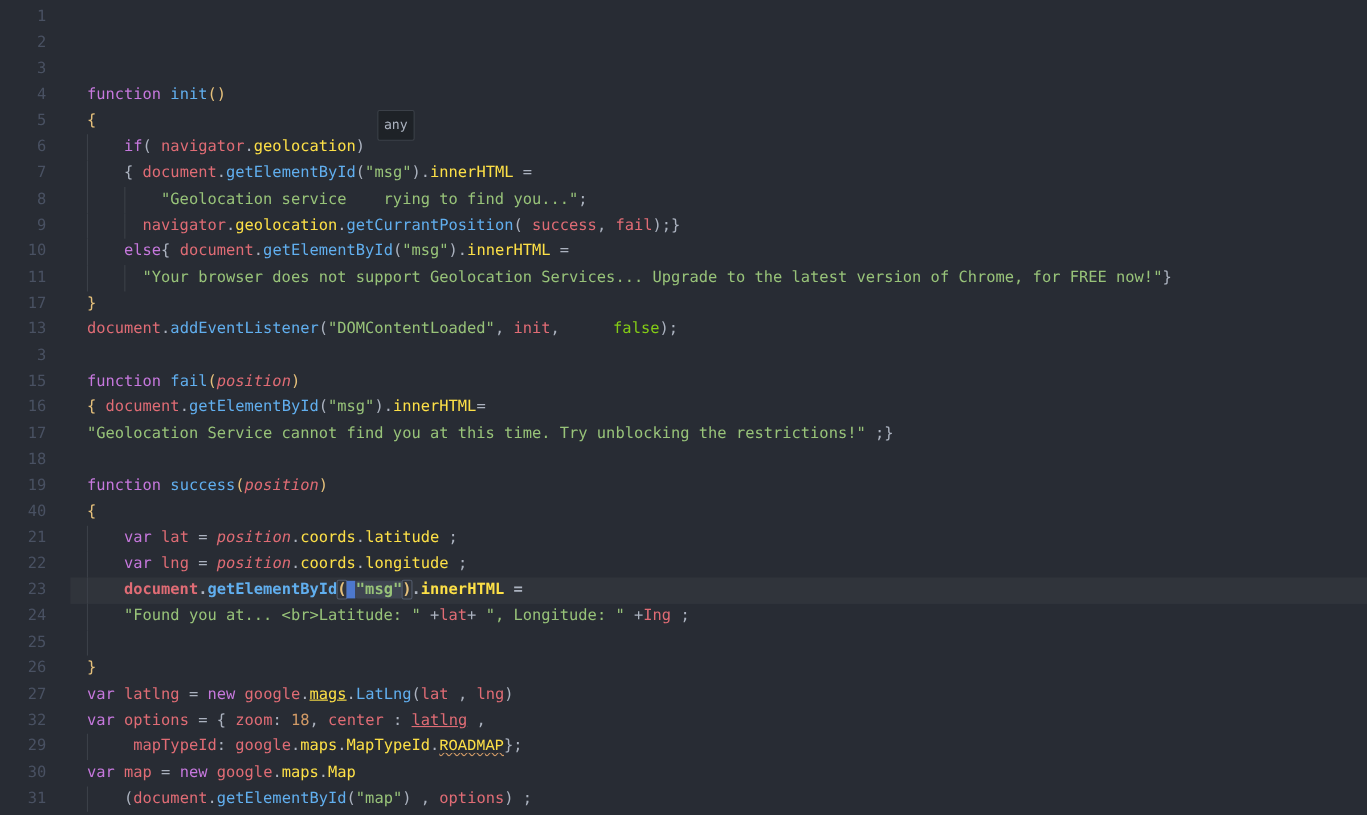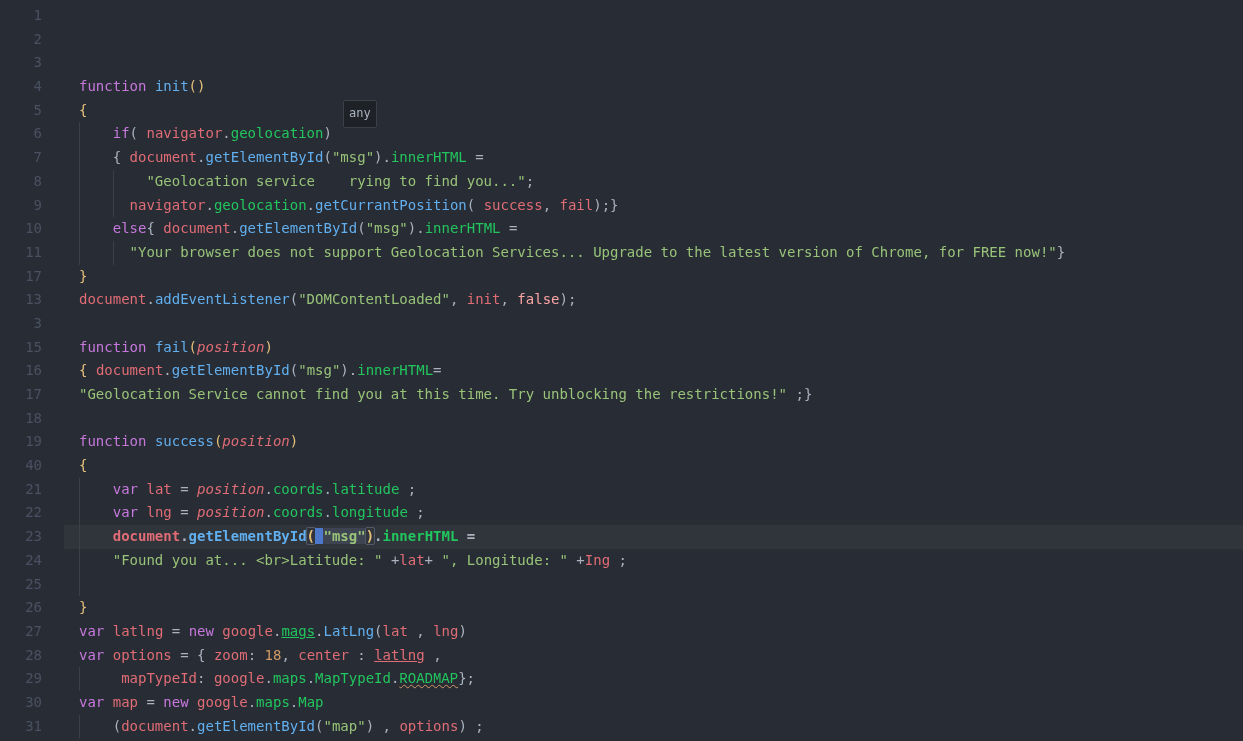--- a/index.html
+++ b/index.html
@@ -45,24 +45,24 @@
     position: absolute;
     width: 1px;
     background: #3b4048;
     top: 0;
     bottom: 0;
   }
   
   .kw { color: #c678dd; text-align: right; }      
   .fn { color: #61afef; }      
   .id { color: #e06c75; }      
-  .prop { color: #22c55e; }    
+  .prop { color: #fde047; }    
   .str { color: #98c379; }     
   .num { color: #d19a66; }     
-  .bool { color: #fca5a5; }    
+  .bool { color: #84cc16; margin-left: 40px; }    
   .param { color: #e06c75; font-style: italic; }
   .pit { color: #e06c75; font-style: italic; }
   .pun { color: #abb2bf; }
   .gold { color: #e5c07b; }
   .def { color: #abb2bf; }
   .hint {
     position: absolute;
     background: #1e2227;
     color: #abb2bf;
     font-size: 12px;
@@ -124,21 +124,21 @@
       <div class="ln">18</div>
       <div class="ln">19</div>
       <div class="ln">40</div>
       <div class="ln">21</div>
       <div class="ln">22</div>
       <div class="ln">23</div>
       <div class="ln">24</div>
       <div class="ln">25</div>
       <div class="ln">26</div>
       <div class="ln">27</div>
-      <div class="ln">28</div>
+      <div class="ln">32</div>
       <div class="ln">29</div>
       <div class="ln">30</div>
       <div class="ln">31</div>
     </div>
   <div class="code" id="code">
     <div class="hint" id="hint" style="top: 96px; left: 279px;"><span>any</span></div>
   <div class="line"><span style="padding-left: 15px;"><span class="kw">function</span><span class="def"> </span><span class="fn">init</span><span class="gold">()</span></span></div><div class="line"><span style="padding-left: 15px;"><span class="gold">{</span></span></div><div class="line"><div class="indent-guide" style="left: 15px;"></div><span style="padding-left: 15px;"><span class="def">    </span><span class="kw">if</span><span class="pun">(</span><span class="def"> </span><span class="id">navigator</span><span class="pun">.</span><span class="prop">geolocation</span><span class="pun">)</span></span></div><div class="line"><div class="indent-guide" style="left: 15px;"></div><span style="padding-left: 15px;"><span class="def">    </span><span class="pun">{</span><span class="def"> </span><span class="id">document</span><span class="pun">.</span><span class="fn">getElementById</span><span class="pun">(</span><span class="str">"msg"</span><span class="pun">).</span><span class="prop">innerHTML</span><span class="def"> </span><span class="pun">=</span></span></div><div class="line"><div class="indent-guide" style="left: 15px;"></div><div class="indent-guide" style="left: 48.6px;"></div><span style="padding-left: 15px;"><span class="def">        </span><span class="str">"Geolocation service    rying to find you..."</span><span class="pun">;</span></span></div><div class="line"><div class="indent-guide" style="left: 15px;"></div><div class="indent-guide" style="left: 48.6px;"></div><span style="padding-left: 15px;"><span class="def">      </span><span class="id">navigator</span><span class="pun">.</span><span class="prop">geolocation</span><span class="pun">.</span><span class="fn">getCurrantPosition</span><span class="pun">(</span><span class="def"> </span><span class="id">success</span><span class="pun">,</span><span class="def"> </span><span class="id">fail</span><span class="pun">);}</span></span></div><div class="line"><div class="indent-guide" style="left: 15px;"></div><span style="padding-left: 15px;"><span class="def">    </span><span class="kw">else</span><span class="pun">{</span><span class="def"> </span><span class="id">document</span><span class="pun">.</span><span class="fn">getElementById</span><span class="pun">(</span><span class="str">"msg"</span><span class="pun">).</span><span class="prop">innerHTML</span><span class="def"> </span><span class="pun">=</span></span></div><div class="line"><div class="indent-guide" style="left: 15px;"></div><div class="indent-guide" style="left: 48.6px;"></div><span style="padding-left: 15px;"><span class="def">      </span><span class="str">"Your browser does not support Geolocation Services... Upgrade to the latest version of Chrome, for FREE now!"</span><span class="pun">}</span></span></div><div class="line"><span style="padding-left: 15px;"><span class="gold">}</span></span></div><div class="line"><span style="padding-left: 15px;"><span class="id">document</span><span class="pun">.</span><span class="fn">addEventListener</span><span class="pun">(</span><span class="str">"DOMContentLoaded"</span><span class="pun">,</span><span class="def"> </span><span class="id">init</span><span class="pun">,</span><span class="def"> </span><span class="bool">false</span><span class="pun">);</span></span></div><div class="line"><span style="padding-left: 15px;"></span></div><div class="line"><span style="padding-left: 15px;"><span class="kw">function</span><span class="def"> </span><span class="fn">fail</span><span class="gold">(</span><span class="param">position</span><span class="gold">)</span></span></div><div class="line"><span style="padding-left: 15px;"><span class="gold">{</span><span class="def"> </span><span class="id">document</span><span class="pun">.</span><span class="fn">getElementById</span><span class="pun">(</span><span class="str">"msg"</span><span class="pun">).</span><span class="prop">innerHTML</span><span class="pun">=</span></span></div><div class="line"><span style="padding-left: 15px;"><span class="str">"Geolocation Service cannot find you at this time. Try unblocking the restrictions!"</span><span class="def"> </span><span class="pun">;}</span></span></div><div class="line"><span style="padding-left: 15px;"></span></div><div class="line"><span style="padding-left: 15px;"><span class="kw">function</span><span class="def"> </span><span class="fn">success</span><span class="gold">(</span><span class="param">position</span><span class="gold">)</span></span></div><div class="line"><span style="padding-left: 15px;"><span class="gold">{</span></span></div><div class="line"><div class="indent-guide" style="left: 15px;"></div><span style="padding-left: 15px;"><span class="def">    </span><span class="kw">var</span><span class="def"> </span><span class="id">lat</span><span class="def"> </span><span class="pun">=</span><span class="def"> </span><span class="pit">position</span><span class="pun">.</span><span class="prop">coords</span><span class="pun">.</span><span class="prop">latitude</span><span class="def"> </span><span class="pun">;</span></span></div><div class="line"><div class="indent-guide" style="left: 15px;"></div><span style="padding-left: 15px;"><span class="def">    </span><span class="kw">var</span><span class="def"> </span><span class="id">lng</span><span class="def"> </span><span class="pun">=</span><span class="def"> </span><span class="pit">position</span><span class="pun">.</span><span class="prop">coords</span><span class="pun">.</span><span class="prop">longitude</span><span class="def"> </span><span class="pun">;</span></span></div><div class="line current"><div class="indent-guide" style="left: 15px;"></div><span style="padding-left: 15px;"><span class="def">    </span><span class="id">document</span><span class="pun">.</span><span class="fn">getElementById</span><span class="gold bracket-match">(</span><span class="cursor-sel"> </span><span class="str sel">"msg"</span><span class="gold bracket-match">)</span><span class="pun">.</span><span class="prop">innerHTML</span><span class="def"> </span><span class="pun">=</span></span></div><div class="line"><div class="indent-guide" style="left: 15px;"></div><span style="padding-left: 15px;"><span class="def">    </span><span class="str">"Found you at... &lt;br&gt;Latitude: "</span><span class="def"> </span><span class="pun">+</span><span class="id">lat</span><span class="pun">+</span><span class="def"> </span><span class="str">", Longitude: "</span><span class="def"> </span><span class="pun">+</span><span class="id">Ing</span><span class="def"> </span><span class="pun">;</span></span></div><div class="line"><div class="indent-guide" style="left: 15px;"></div><span style="padding-left: 15px;"></span></div><div class="line"><span style="padding-left: 15px;"><span class="gold">}</span></span></div><div class="line"><span style="padding-left: 15px;"><span class="kw">var</span><span class="def"> </span><span class="id">latlng</span><span class="def"> </span><span class="pun">=</span><span class="def"> </span><span class="kw">new</span><span class="def"> </span><span class="id">google</span><span class="pun">.</span><span class="prop squiggle">mags</span><span class="pun">.</span><span class="fn">LatLng</span><span class="pun">(</span><span class="id">lat</span><span class="def"> </span><span class="pun">,</span><span class="def"> </span><span class="id">lng</span><span class="pun">)</span></span></div><div class="line"><span style="padding-left: 15px;"><span class="kw">var</span><span class="def"> </span><span class="id">options</span><span class="def"> </span><span class="pun">=</span><span class="def"> </span><span class="pun">{</span><span class="def"> </span><span class="id">zoom</span><span class="pun">:</span><span class="def"> </span><span class="num">18</span><span class="pun">,</span><span class="def"> </span><span class="id">center</span><span class="def"> </span><span class="pun">:</span><span class="def"> </span><span class="id squiggle">latlng</span><span class="def"> </span><span class="pun">,</span></span></div><div class="line"><div class="indent-guide" style="left: 15px;"></div><span style="padding-left: 15px;"><span class="def">     </span><span class="id">mapTypeId</span><span class="pun">:</span><span class="def"> </span><span class="id">google</span><span class="pun">.</span><span class="prop">maps</span><span class="pun">.</span><span class="prop">MapTypeId</span><span class="pun">.</span><span class="prop squiggle-warn">ROADMAP</span><span class="pun">};</span></span></div><div class="line"><span style="padding-left: 15px;"><span class="kw">var</span><span class="def"> </span><span class="id">map</span><span class="def"> </span><span class="pun">=</span><span class="def"> </span><span class="kw">new</span><span class="def"> </span><span class="id">google</span><span class="pun">.</span><span class="prop">maps</span><span class="pun">.</span><span class="prop">Map</span></span></div><div class="line"><div class="indent-guide" style="left: 15px;"></div><span style="padding-left: 15px;"><span class="def">    </span><span class="pun">(</span><span class="id">document</span><span class="pun">.</span><span class="fn">getElementById</span><span class="pun">(</span><span class="str">"map"</span><span class="pun">)</span><span class="def"> </span><span class="pun">,</span><span class="def"> </span><span class="id">options</span><span class="pun">)</span><span class="def"> </span><span class="pun">;</span></span></div><div class="line"></div></div>
 </div>
 
 </body></html>

